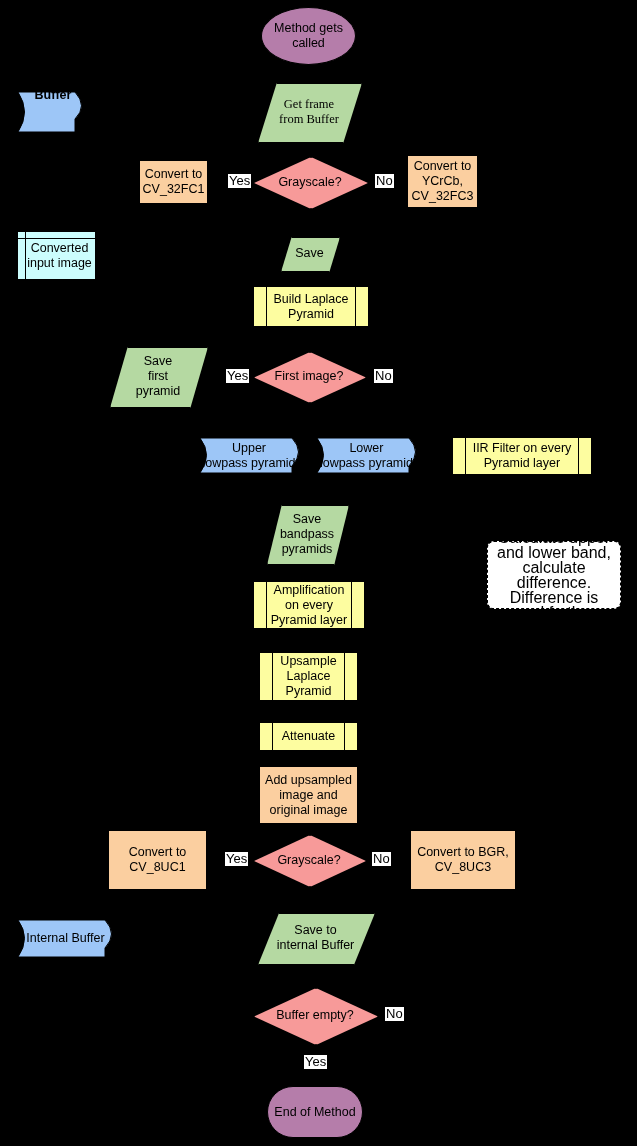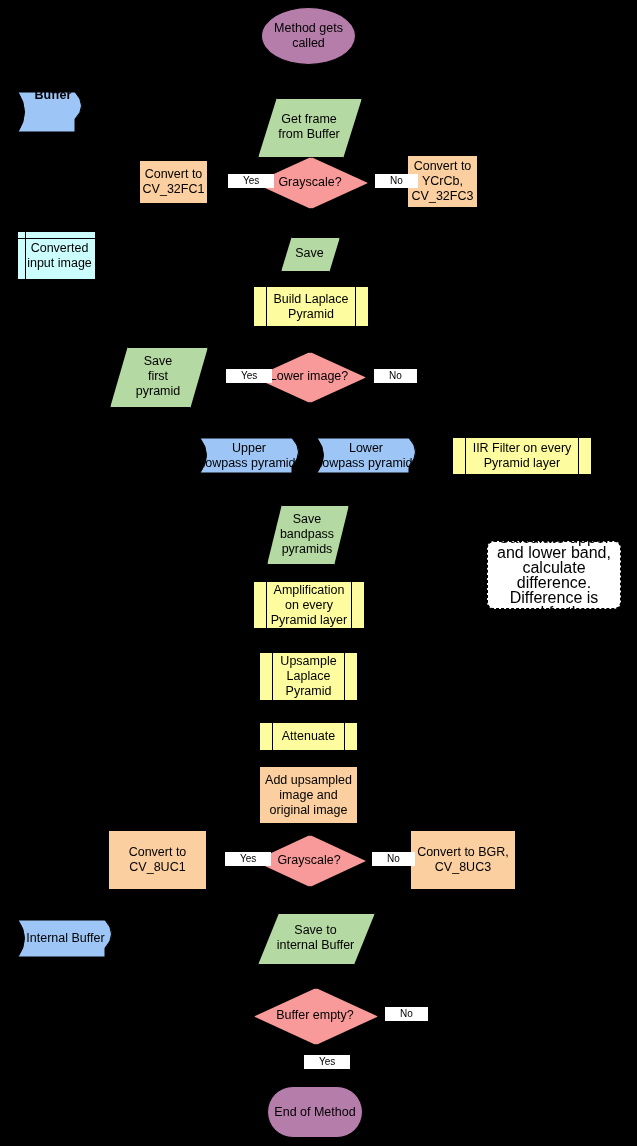--- a/index.html
+++ b/index.html
@@ -141,23 +141,23 @@
     border-radius: 7px;
     font-size: 16px;
     line-height: 15px;
   }
 
   
   .edgelbl {
     position: absolute;
     background: #ffffff;
     color: #000000;
-    font-size: 10px;
+    font-size: 13px;
     line-height: 14px;
-    padding: 0 15px;
+    padding: 0 1px;
     z-index: 6;
     white-space: nowrap;
   }
 </style>
 </head>
 <body>
 
 <svg id="canvas" viewBox="0 0 637 1146" xmlns="http://www.w3.org/2000/svg">
 
   <path d="M18,92 L75,92 Q88,106 75,119 L75,132 L18,132 Q31,112 18,92 Z" fill="#9dc6f7" stroke="#000" stroke-width="1"></path>
@@ -170,21 +170,21 @@
 </svg>
 
 <div class="node terminator-ellipse" style="left:261px; top:7px; width:95px; height:58px;justify-content:center;">
   <span class="lbl">Method gets called</span>
 </div>
 
 <div class="node blue-doc" style="left:18px; top:75px; width:70px; height:40px;font-weight:bold;">
   <span class="lbl">Buffer</span>
 </div>
 
-<div class="node data-par" style="left:258px; top:98px; width:102px; height:58px;">
+<div class="node data-par" style="left:258px; top:83px; width:102px; height:58px;font-family:Liberation Serif, serif;">
   <span class="pshape"></span>
   <span class="lbl">Get frame
 from Buffer</span>
 </div>
 
 <div class="node process" style="left:139px; top:160px; width:69px; height:44px;">
   <span class="lbl">Convert to
 CV_32FC1</span>
 </div>
 
@@ -219,32 +219,32 @@
 
 <div class="node data-par" style="left:110px; top:347px; width:96px; height:59px;">
   <span class="pshape"></span>
   <span class="lbl">Save
 first
 pyramid</span>
 </div>
 
 <div class="node decision" style="left:254px; top:352px; width:110px; height:49px;">
   <span class="dshape"></span>
-  <span class="lbl">Lower image?</span>
+  <span class="lbl">First image?</span>
 </div>
 
 <div class="edgelbl" style="left:226px; top:369px;">Yes</div>
 <div class="edgelbl" style="left:374px; top:369px;">No</div>
 
 <div class="node blue-doc" style="left:200px; top:438px; width:98px; height:35px;">
   <span class="lbl">Upper
 lowpass pyramid</span>
 </div>
 
-<div class="node blue-doc" style="left:317px; top:438px; width:98px; height:35px;">
+<div class="node blue-doc" style="left:317px; top:438px; width:98px; height:35px;justify-content:flex-end;">
   <span class="lbl">Lower
 lowpass pyramid</span>
 </div>
 
 <div class="node subroutine" style="left:452px; top:437px; width:140px; height:38px;">
   <span class="lbl">IIR Filter on every
 Pyramid layer</span>
 </div>
 
 <div class="node data-par" style="left:267px; top:505px; width:80px; height:58px;">

